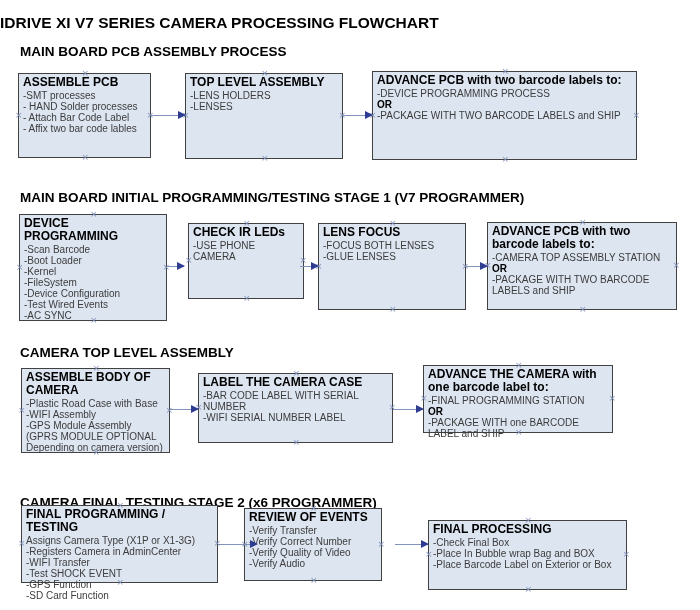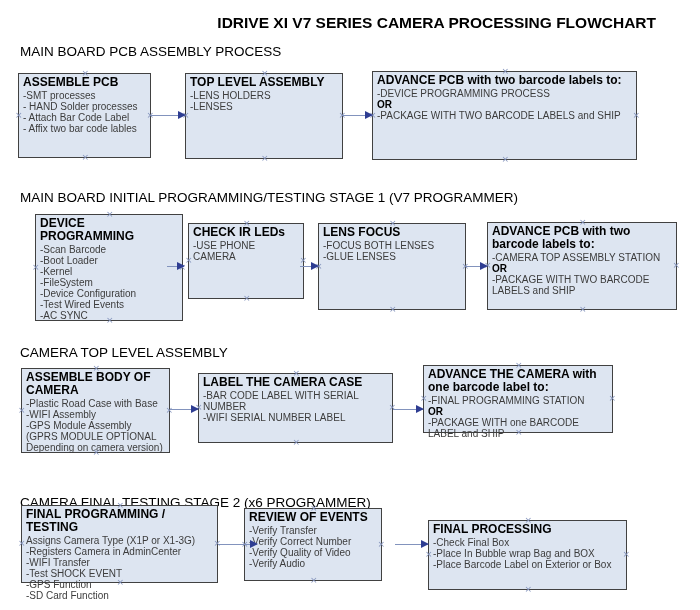--- a/index.html
+++ b/index.html
@@ -1,25 +1,25 @@
 <!DOCTYPE html>
 <html><head>
 <meta charset="utf-8">
 <style>
   html,body { margin:0; padding:0; background:#ffffff; }
   #canvas {
     position:relative; width:700px; height:610px; background:#ffffff;
     font-family:"Liberation Sans","DejaVu Sans",sans-serif; overflow:hidden;
   }
   .page-title {
-    position:absolute; left:0; top:14px; width:656px; text-align:right;
+    position:absolute; left:0; top:14px; width:656px; text-align:left;
     font-size:15.5px; font-weight:bold; color:#000;
   }
   .section-heading {
-    position:absolute; left:20px; font-size:13.5px; font-weight:normal; color:#000;
+    position:absolute; left:20px; font-size:13.5px; font-weight:bold; color:#000;
     white-space:nowrap;
   }
   .box {
     position:absolute; box-sizing:border-box; background:#dde5f1;
     border:1.5px solid #414141; padding:2px 4px 10px 4px;
   }
   .box-title { font-size:12px; font-weight:bold; color:#000; line-height:13px; margin-bottom:1px; }
   .box-lines { font-size:10px; color:#3c3c3c; line-height:11px; }
   .box-lines .bold { font-weight:bold; color:#000; }
   .connector { position:absolute; height:0; border-top:1.5px solid #8293bd; }
@@ -78,21 +78,21 @@
         <div>-DEVICE PROGRAMMING PROCESS</div>
         <div class="bold">OR</div>
         <div>-PACKAGE WITH TWO BARCODE LABELS and SHIP</div>
       </div>
   <span class="anchor anchor-t">×</span>
       <span class="anchor anchor-b">×</span>
       <span class="anchor anchor-l">×</span>
       <span class="anchor anchor-r">×</span>
     </div>
 
-  <div class="box" style="left:35px;top:214px;width:148px;height:107px">
+  <div class="box" style="left:19px;top:214px;width:148px;height:107px">
     <div class="box-title">DEVICE PROGRAMMING</div>
     <div class="box-lines">
         <div>-Scan Barcode</div>
         <div>-Boot Loader</div>
         <div>-Kernel</div>
         <div>-FileSystem</div>
         <div>-Device Configuration</div>
         <div>-Test Wired Events</div>
         <div>-AC SYNC</div>
       </div>

